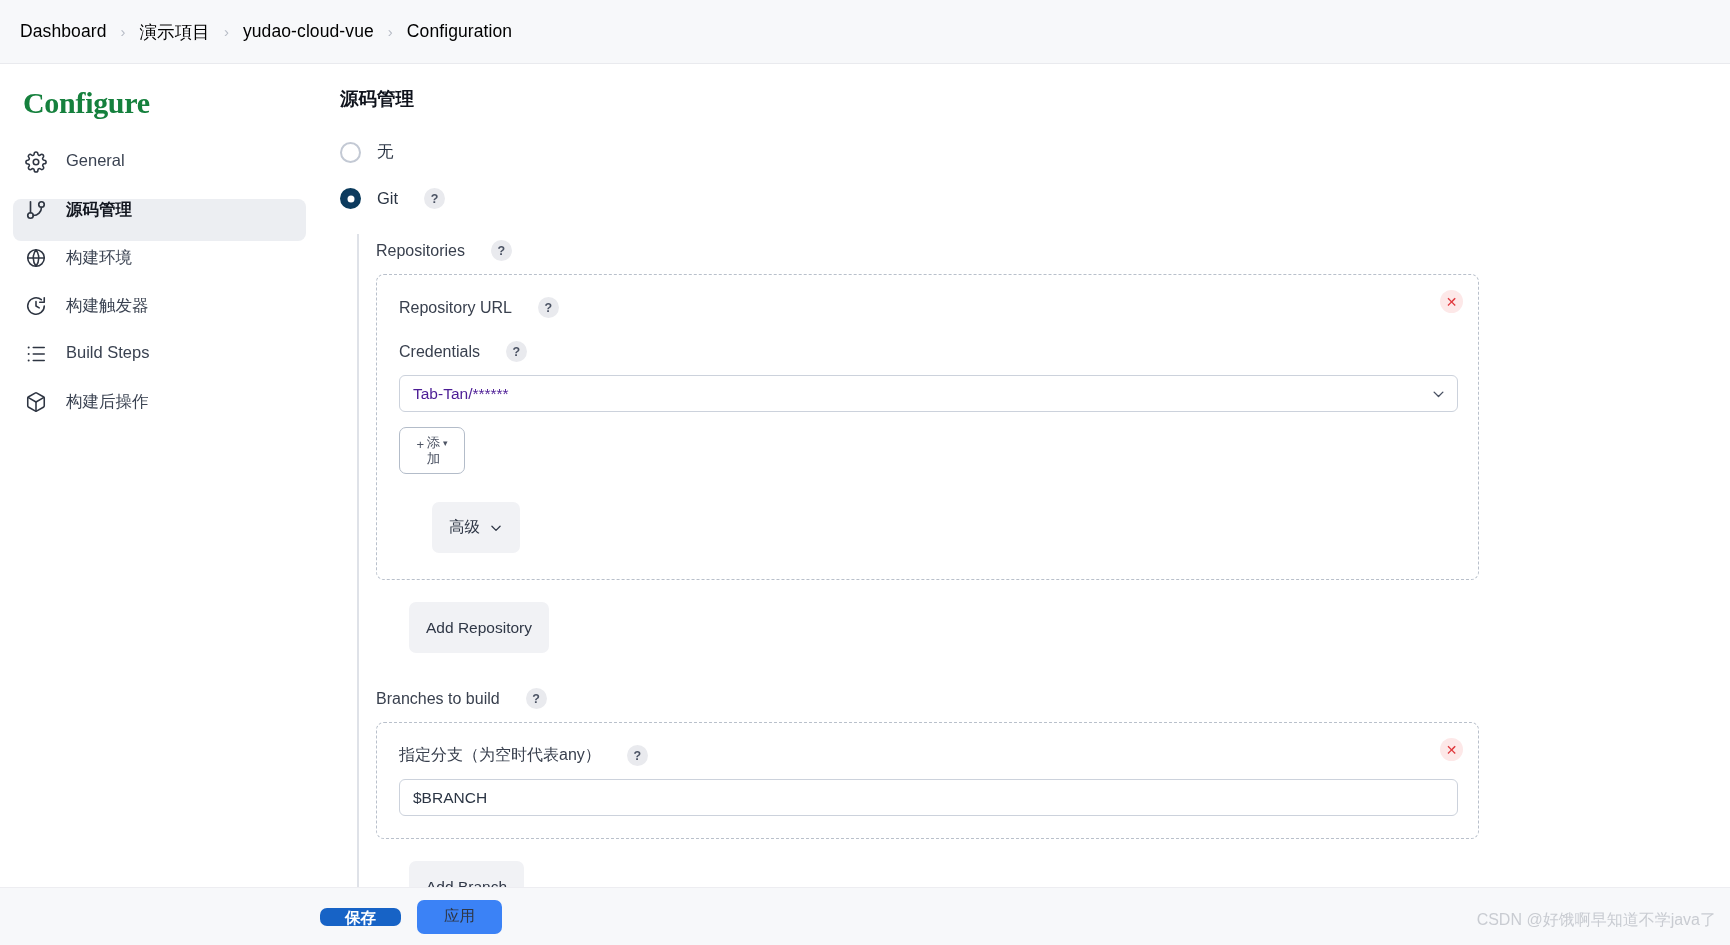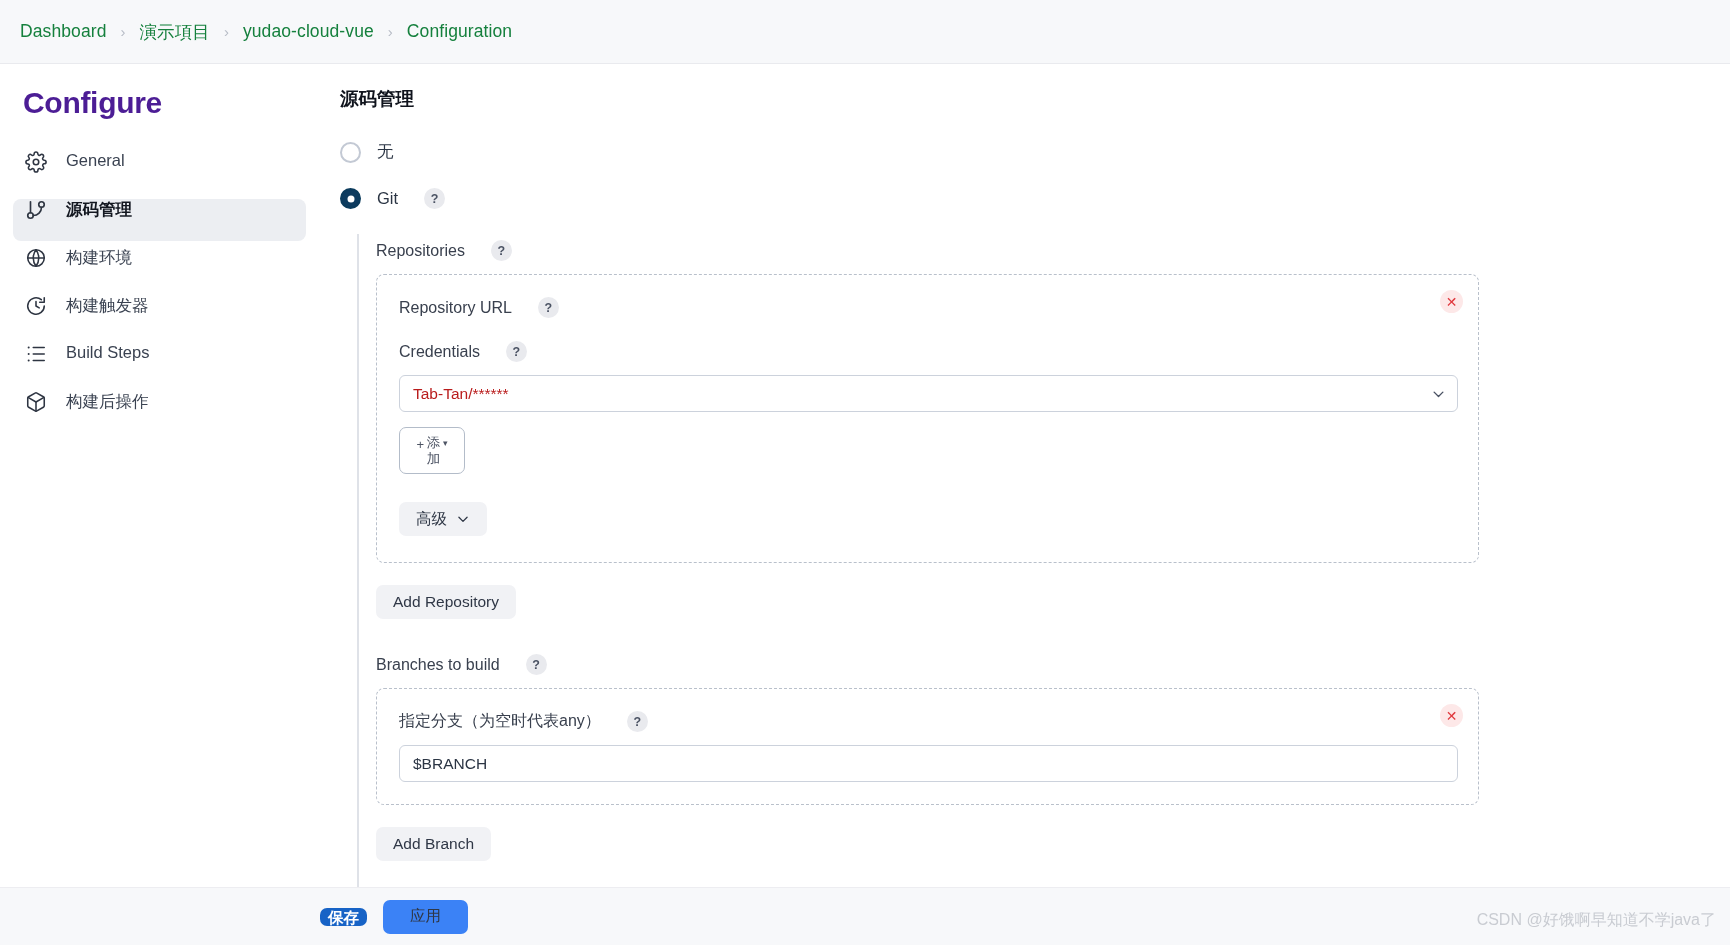--- a/index.html
+++ b/index.html
@@ -14,37 +14,37 @@
   
   .breadcrumb-bar {
     height: 64px;
     background: #f7f8fa;
     border-bottom: 1px solid #e9eaee;
     display: flex; align-items: center;
     padding: 0 20px;
     gap: 14px;
   }
   .crumb {
-    font-size: 17.5px; color: #15803d; letter-spacing: .1px;
+    font-size: 17.5px; color: #000000; letter-spacing: .1px;
     white-space: nowrap;
   }
   .crumb-sep { color: #b7bcc6; font-size: 15px; line-height: 1; }
 
   
   .body-split { display: flex; height: 881px; }
 
   
   .sidebar {
     width: 330px; flex: 0 0 330px;
     padding: 22px 24px 0 13px;
     background: #fff;
   }
   .sidebar-title {
-    font-size: 30px; font-weight: 700; color: #4c1d95;
-    letter-spacing: -.3px; padding-left: 10px; margin-bottom: 31px;
+    font-size: 30px; font-weight: 700; color: #15803d;
+    letter-spacing: -.3px; padding-left: 10px; margin-bottom: 31px; font-family: Liberation Serif, serif;
   }
   .nav-item {
     display: flex; align-items: flex-start; gap: 19px;
     height: 42px; padding: 0 12px;
     border-radius: 8px; margin-bottom: 6px;
     cursor: pointer;
   }
   .nav-item.active { background: #eceef2; }
   .nav-item .nav-label { font-size: 16.5px; color: #3a4251; white-space: nowrap; }
   .nav-item.active .nav-label { color: #131720; font-weight: 600; }
@@ -127,21 +127,21 @@
     padding: 0 13px;
     outline: none;
   }
   .sub-field { margin-bottom: 23px; }
   .sub-field:last-child { margin-bottom: 0; }
 
   .select-wrap { position: relative; width: 1059px; }
   .select-input {
     width: 100%; height: 37px;
     border: 1.4px solid #ccd2dc; border-radius: 6px;
-    background: #fff; color: #b91c1c;
+    background: #fff; color: #4c1d95;
     font-size: 15.5px; font-family: inherit;
     padding: 0 36px 0 13px;
     display: flex; align-items: center;
     cursor: pointer;
   }
   .select-caret {
     position: absolute; right: 12px; top: 50%; transform: translateY(-50%);
     width: 15px; height: 15px; color: #4a5263; pointer-events: none;
   }
   .select-caret svg { width: 15px; height: 15px; display: block; }
@@ -154,40 +154,40 @@
     display: flex; align-items: center; justify-content: center;
     gap: 2px; cursor: pointer; font-family: inherit;
     padding: 0 6px;
   }
   .add-btn .plus { font-size: 13px; align-self: flex-start; margin-top: 9px; }
   .add-btn .cn { font-size: 13.5px; line-height: 1.12; width: 15px; text-align: center; }
   .add-btn .caret { font-size: 9px; align-self: flex-start; margin-top: 10px; }
 
   .pill-btn {
     display: inline-flex; align-items: center; justify-content: center; gap: 9px;
-    height: 34px; padding: 0 17px;
+    height: 51px; padding: 0 17px;
     background: #f1f2f5; border: none; border-radius: 7px;
     color: #2f3746; font-size: 15.5px; font-family: inherit;
-    cursor: pointer; white-space: nowrap;
+    cursor: pointer; white-space: nowrap; margin-left: 33px;
   }
   .pill-btn .chev { width: 14px; height: 14px; display: block; }
   .advanced-wrap { margin-top: 28px; }
   .add-repo-wrap { margin-bottom: 35px; }
   .add-branch-wrap { margin-top: 6px; }
 
   
   .footer {
     position: absolute; left: 0; right: 0; bottom: 0;
     height: 58px; background: #f7f8fa;
     border-top: 1px solid #ededf1;
     display: flex; align-items: center;
     padding-left: 320px; gap: 16px;
   }
   .btn-primary {
-    height: 18px; padding: 0 8px;
+    height: 18px; padding: 0 25px;
     background: #1763c6; color: #fff;
     border: none; border-radius: 7px;
     font-size: 15.5px; font-weight: 700; font-family: inherit;
     cursor: pointer;
   }
   .btn-secondary {
     height: 34px; padding: 0 27px;
     background: #3b82f6; color: #2f3746;
     border: none; border-radius: 7px;
     font-size: 15.5px; font-family: inherit;

